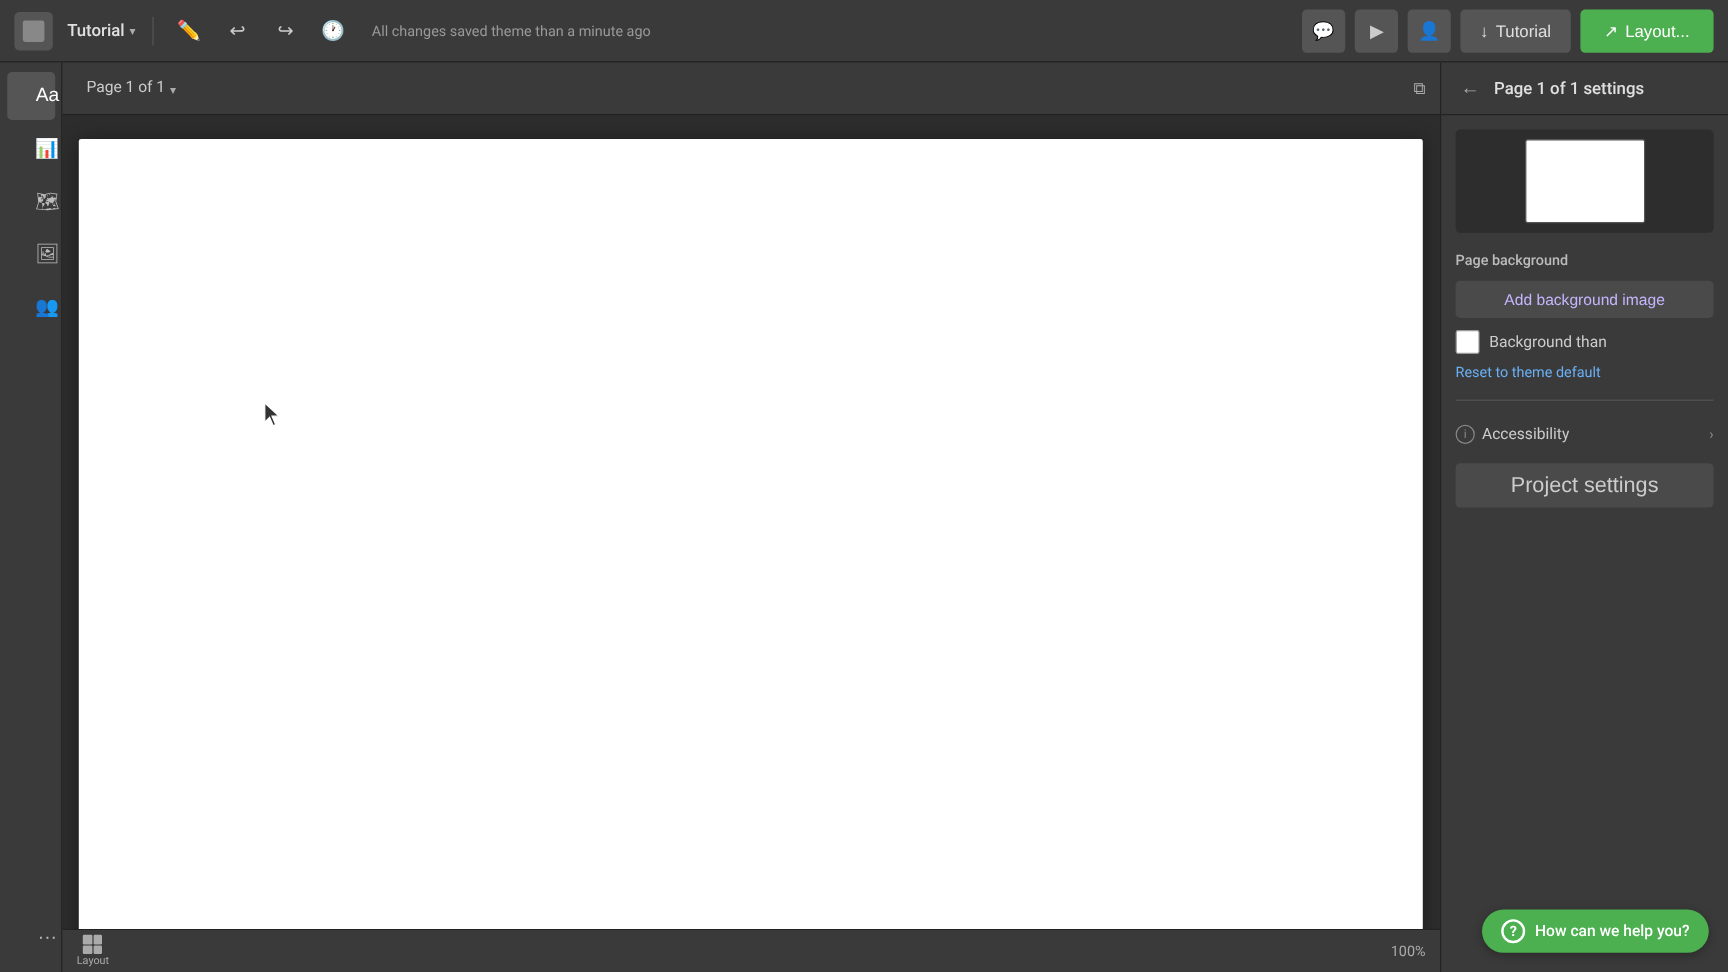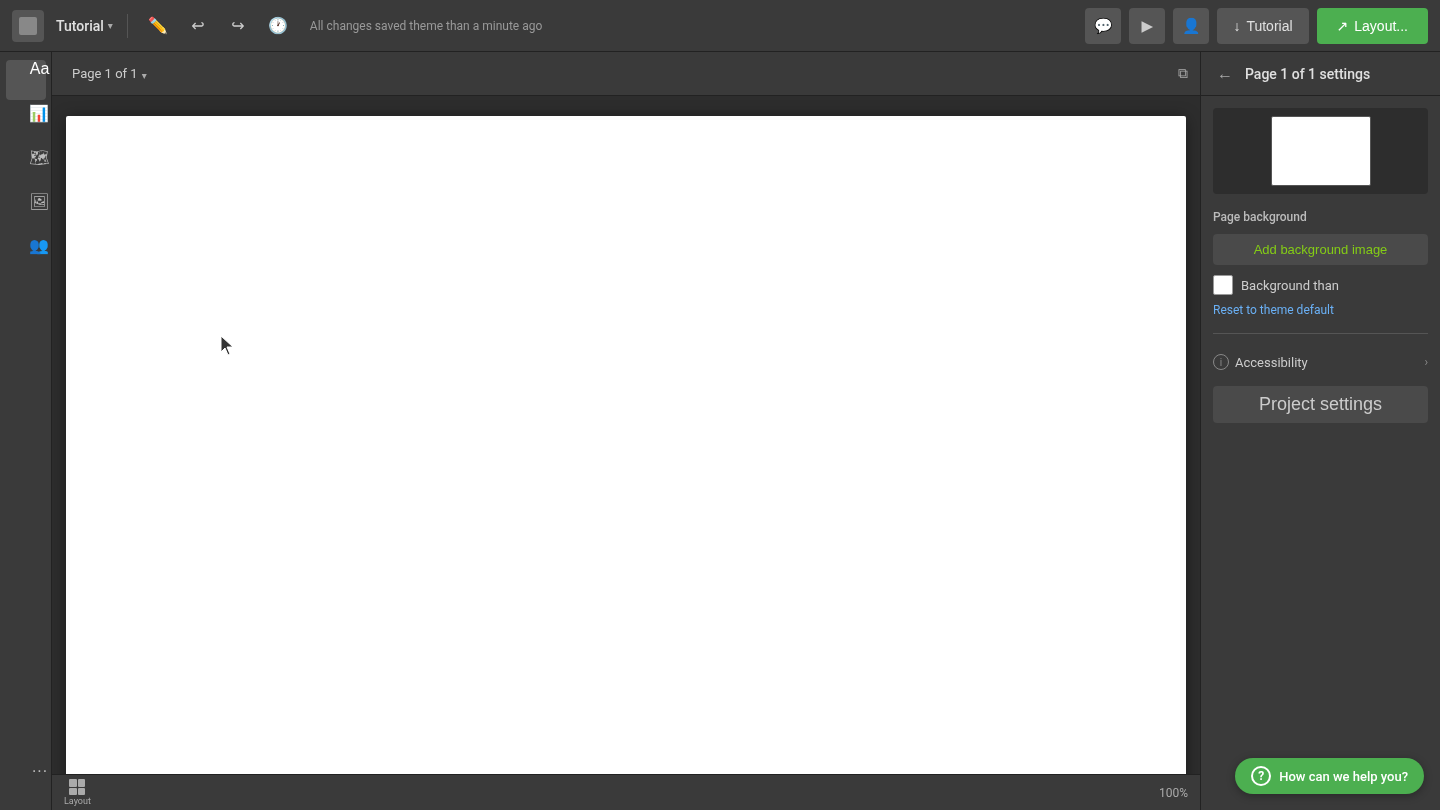--- a/index.html
+++ b/index.html
@@ -144,20 +144,21 @@
       flex-shrink: 0;
     }
     .sidebar-icon-btn {
       width: 40px;
       height: 40px;
       background: transparent;
       border: none;
       border-radius: 4px;
       cursor: pointer;
       display: flex;
+      align-items: center;
       justify-content: center;
       color: #bbb;
       font-size: 16px;
       padding-left: 28px;
     }
     .sidebar-icon-btn.active { background: #555; color: #fff; }
     .sidebar-spacer { flex: 1; }
 
     
     .canvas-area {
@@ -264,21 +265,21 @@
       font-size: 12px;
       margin-bottom: 10px;
       font-weight: 500;
     }
     .add-bg-btn {
       width: 100%;
       padding: 8px 12px;
       background: #4a4a4a;
       border: none;
       border-radius: 4px;
-      color: #84cc16;
+      color: #c4b5fd;
       font-size: 13px;
       cursor: pointer;
       text-align: center;
       margin-bottom: 10px;
     }
     .bg-color-row {
       display: flex;
       align-items: center;
       gap: 8px;
       margin-bottom: 8px;

